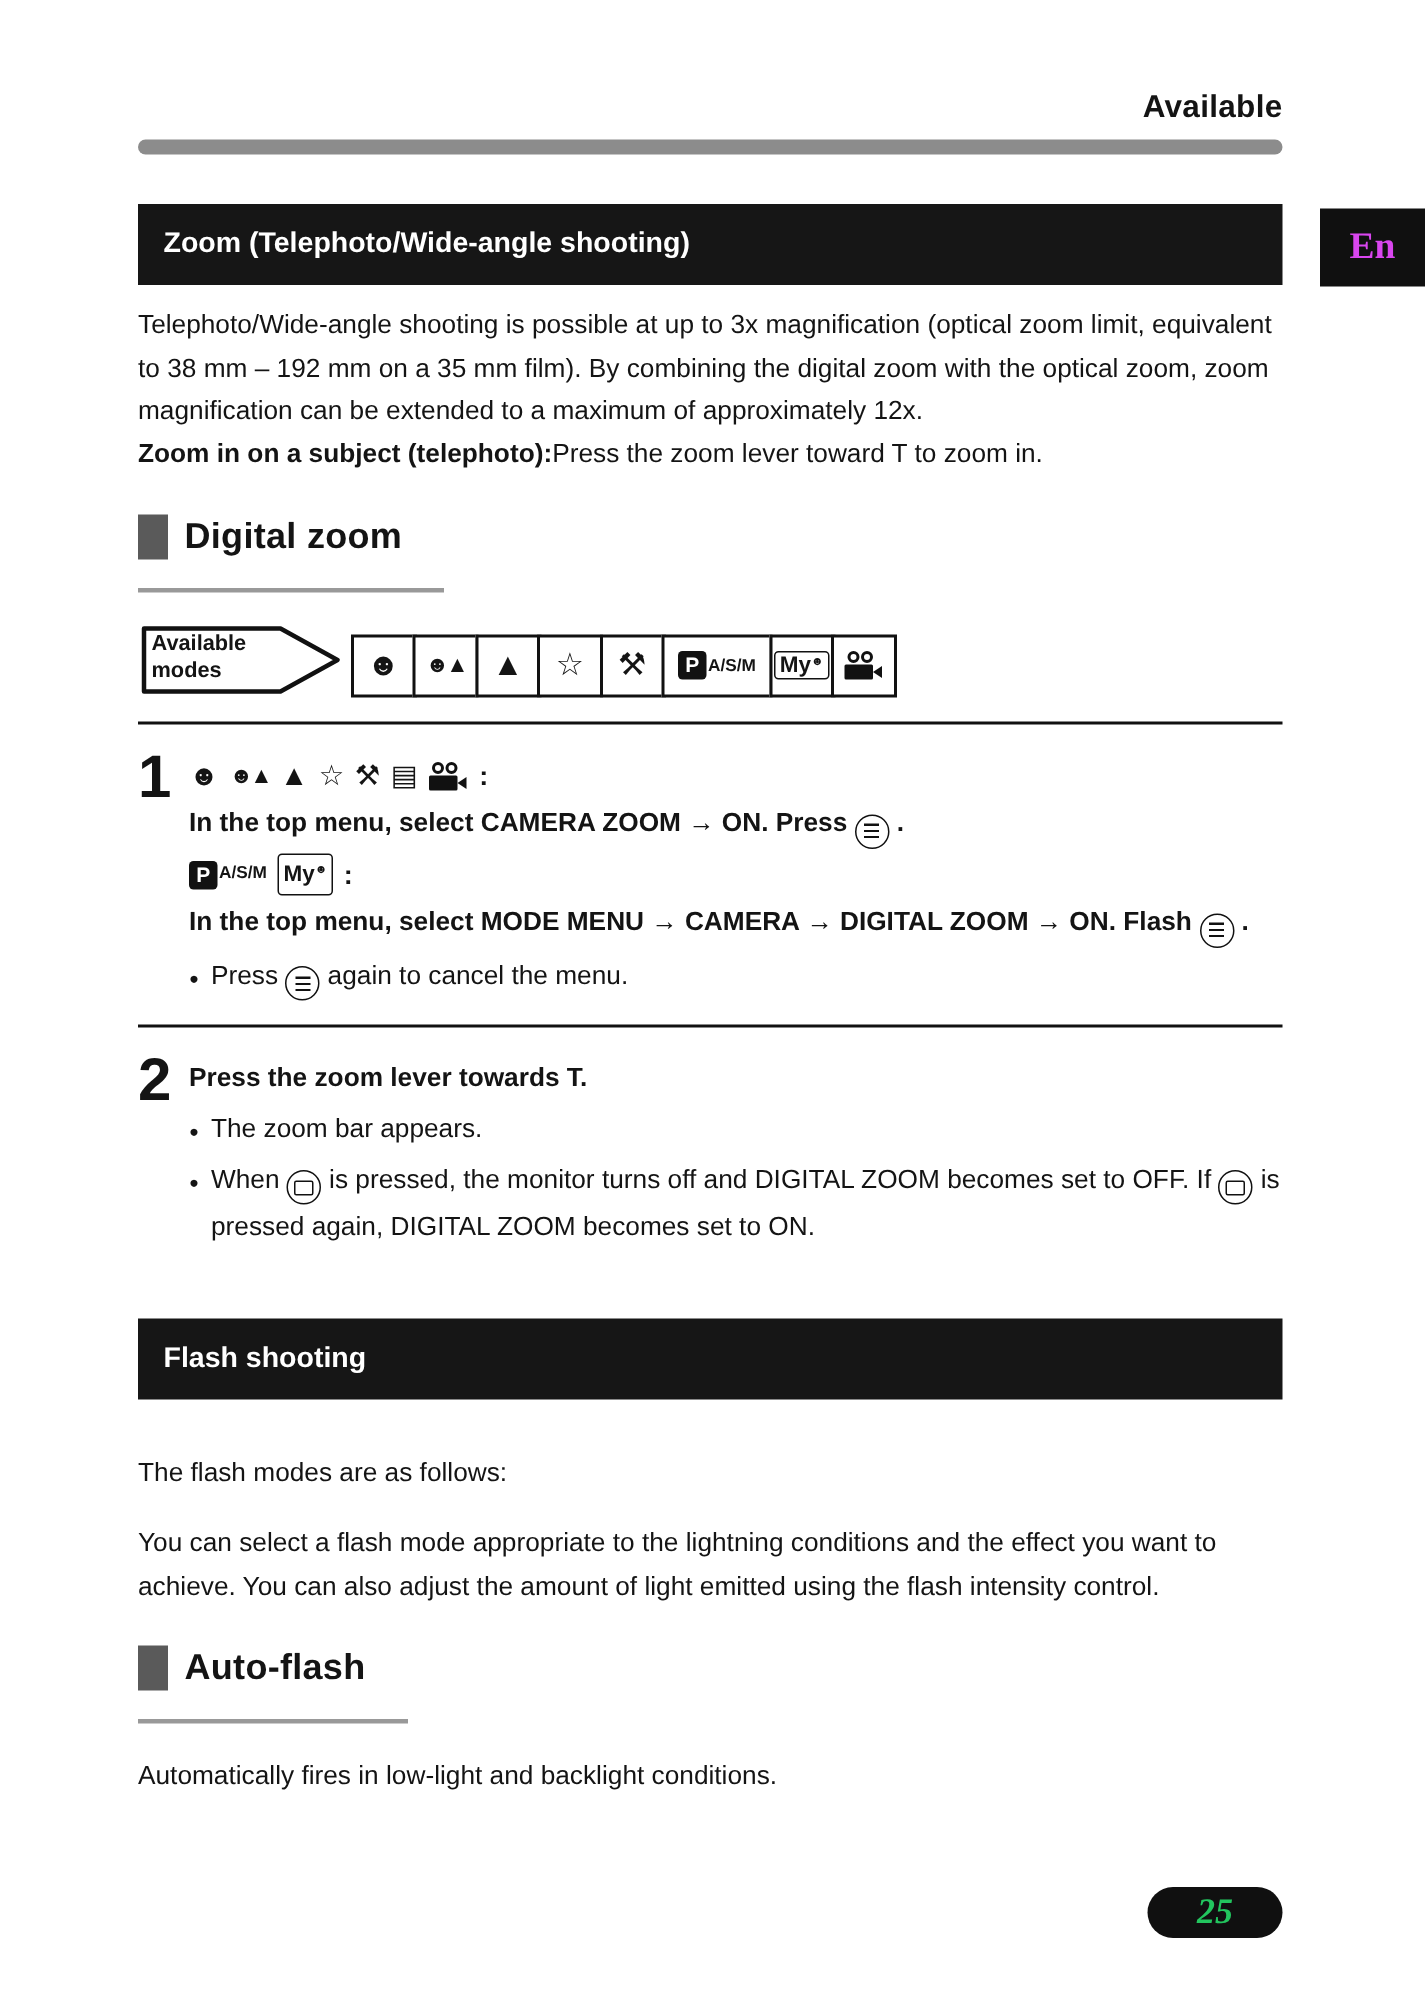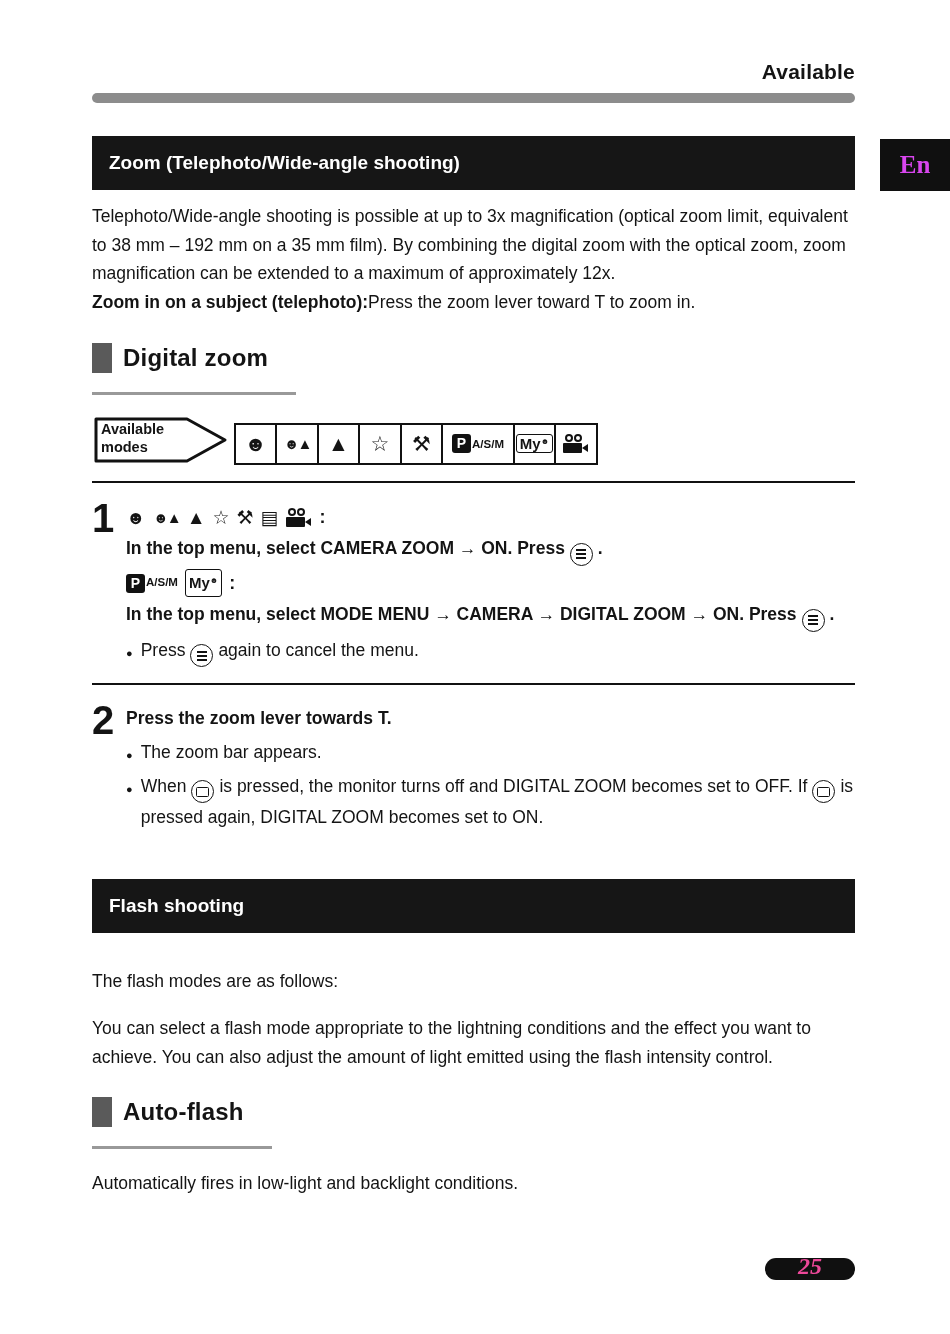--- a/index.html
+++ b/index.html
@@ -65,22 +65,22 @@
   .rbtn{display:inline-flex;width:21px;height:21px;border:1.8px solid #111;border-radius:50%;
     align-items:center;justify-content:center;vertical-align:-5px;margin:0 5px;background:#fff;}
   .rbtn i{display:block;}
   .ok-icon i{width:10px;height:10px;background:repeating-linear-gradient(to bottom,#111 0 1.6px,transparent 1.6px 4.2px);}
   .mon-icon i{width:11px;height:8px;border:1.6px solid #111;border-radius:1.5px;}
   
   .bullet{display:flex;margin-top:4px;line-height:1.7;}
   .bullet .dot{flex:none;font-size:11px;margin:8px 8px 0 0;}
   .bullet .txt{flex:1;}
   
-  .page-pill{position:absolute;top:1258px;right:95px;width:90px;height:22px;background:#101010;
-    border-radius:17px;color:#ec4899;display:flex;align-items:flex-end;justify-content:center;
+  .page-pill{position:absolute;top:1258px;right:95px;width:90px;height:34px;background:#101010;
+    border-radius:17px;color:#22c55e;display:flex;align-items:center;justify-content:center;
     font-size:24px;font-weight:bold;font-style:italic;font-family:"Liberation Serif","DejaVu Serif",serif;}
 </style>
 </head>
 <body>
 
 <div class="content">
 
   <div class="chapter">Available</div>
   <div class="gray-rule"></div>
 
@@ -187,21 +187,21 @@
               <span class="pbox">P</span>
               <span class="asm">A/S/M</span>
             </span>
             <span class="mode-icon">
               <span class="my">My<span class="fig">☻</span></span>
             </span>
           </span>
         <b>:</b>
       </div>
       <div class="line">
-        <b>In the top menu, select MODE MENU → CAMERA → DIGITAL ZOOM → ON. Press</b><span class="rbtn ok-icon">
+        <b>In the top menu, select MODE MENU → CAMERA → DIGITAL ZOOM → ON. Flash</b><span class="rbtn ok-icon">
             <i></i>
           </span><b>.</b>
       </div>
       <div class="bullet">
         <span class="dot">●</span>
         <span class="txt"><span>Press</span><span class="rbtn ok-icon">
               <i></i>
             </span><span>again to cancel the menu.</span></span>
       </div>
     </div>

